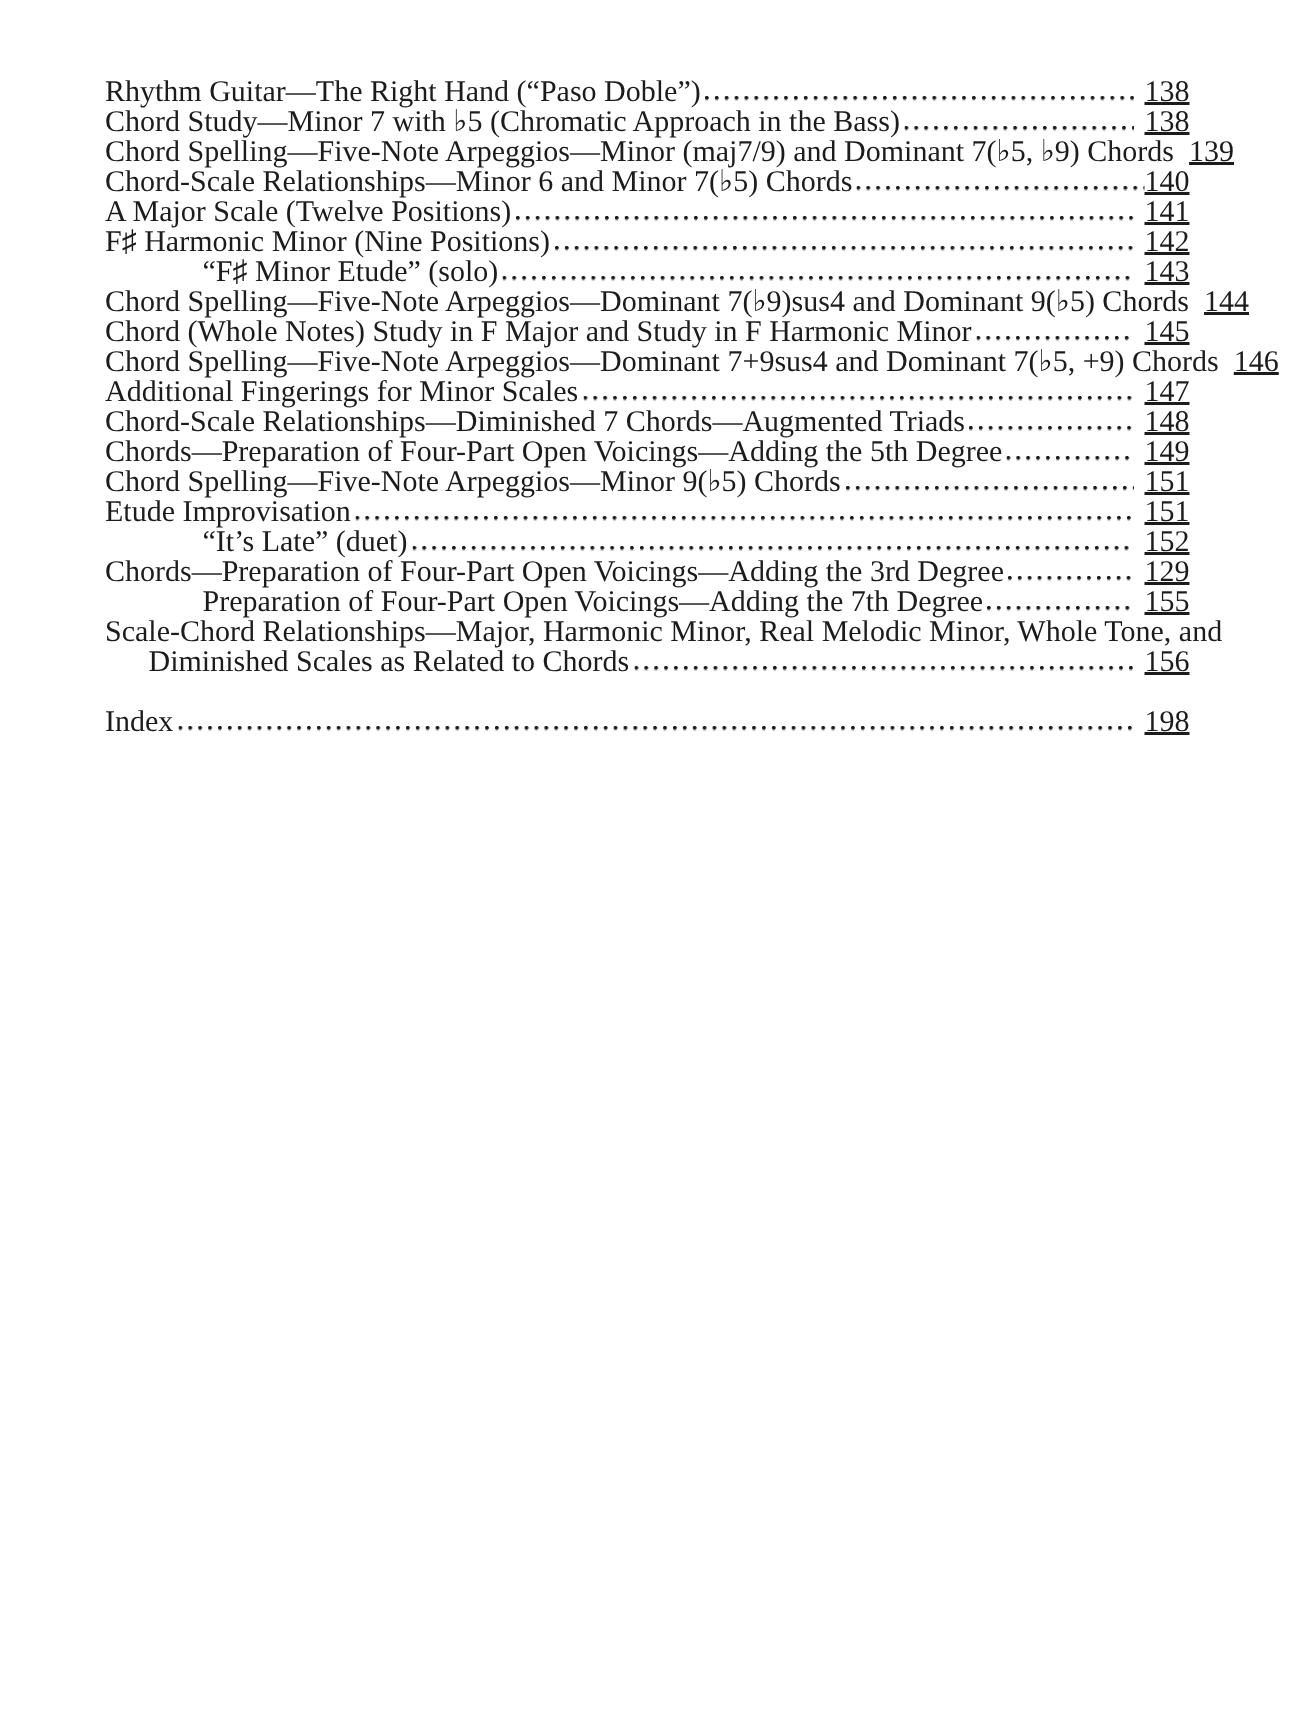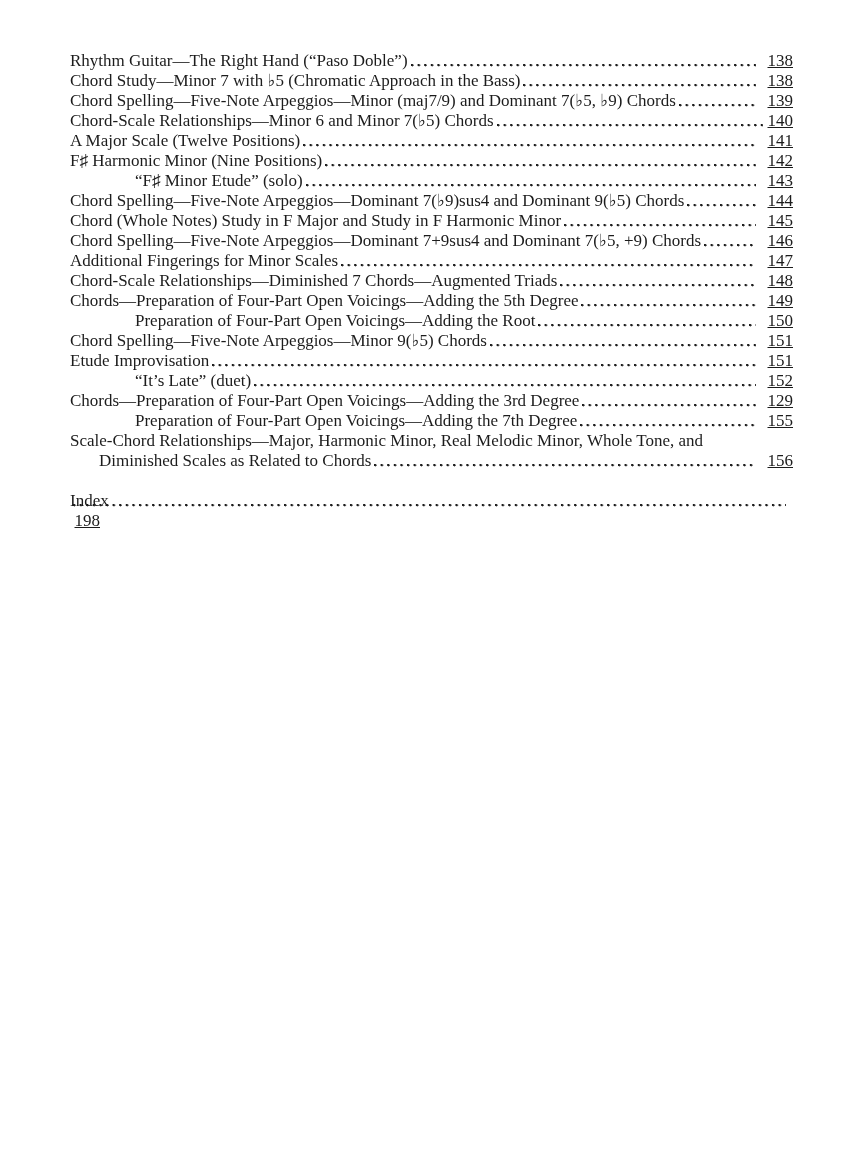--- a/index.html
+++ b/index.html
@@ -8,35 +8,35 @@
     background: #ffffff;
   }
   .page {
     position: relative;
     width: 864px;
     height: 1152px;
     background: #ffffff;
     box-sizing: border-box;
     padding: 51px 71px 4px 70px;
     font-family: "Liberation Serif", "DejaVu Serif", "DejaVu Sans", serif;
-    font-size: 17px;
+    font-size: 20px;
     line-height: 20px;
     color: #1c1c1c;
     overflow: hidden;
   }
   .toc { width: 100%; }
   .row {
     display: flex;
     align-items: stretch;
     height: 20px;
     white-space: nowrap;
   }
   .row.indent-sub  { padding-left: 65px; justify-content: flex-end; }
   .row.indent-cont { padding-left: 29px; }
-  .row.gap-before  { margin-top: 20px; flex-direction: column; }
+  .row.gap-before  { margin-top: 20px; }
   .title {
     flex: 0 0 auto;
     white-space: nowrap;
   }
   .dots {
     flex: 1 1 auto;
     min-width: 0;
     position: relative;
     margin: 0 7px 0 3px;
   }
@@ -137,25 +137,20 @@
     <span class="dots"></span>
     <span class="page-num">148</span>
   </div>
 
   <div class="row">
     <span class="title">Chords—Preparation of Four-Part Open Voicings—Adding the 5th Degree</span>
     <span class="dots"></span>
     <span class="page-num">149</span>
   </div>
 
-  <div class="row indent-sub">
-    <span class="title">Preparation of Four-Part Open Voicings—Adding the Root</span>
-    <span class="dots"></span>
-    <span class="page-num">150</span>
-  </div>
 
   <div class="row">
     <span class="title">Chord Spelling—Five-Note Arpeggios—Minor 9(♭5) Chords</span>
     <span class="dots"></span>
     <span class="page-num">151</span>
   </div>
 
   <div class="row">
     <span class="title">Etude Improvisation</span>
     <span class="dots"></span>

